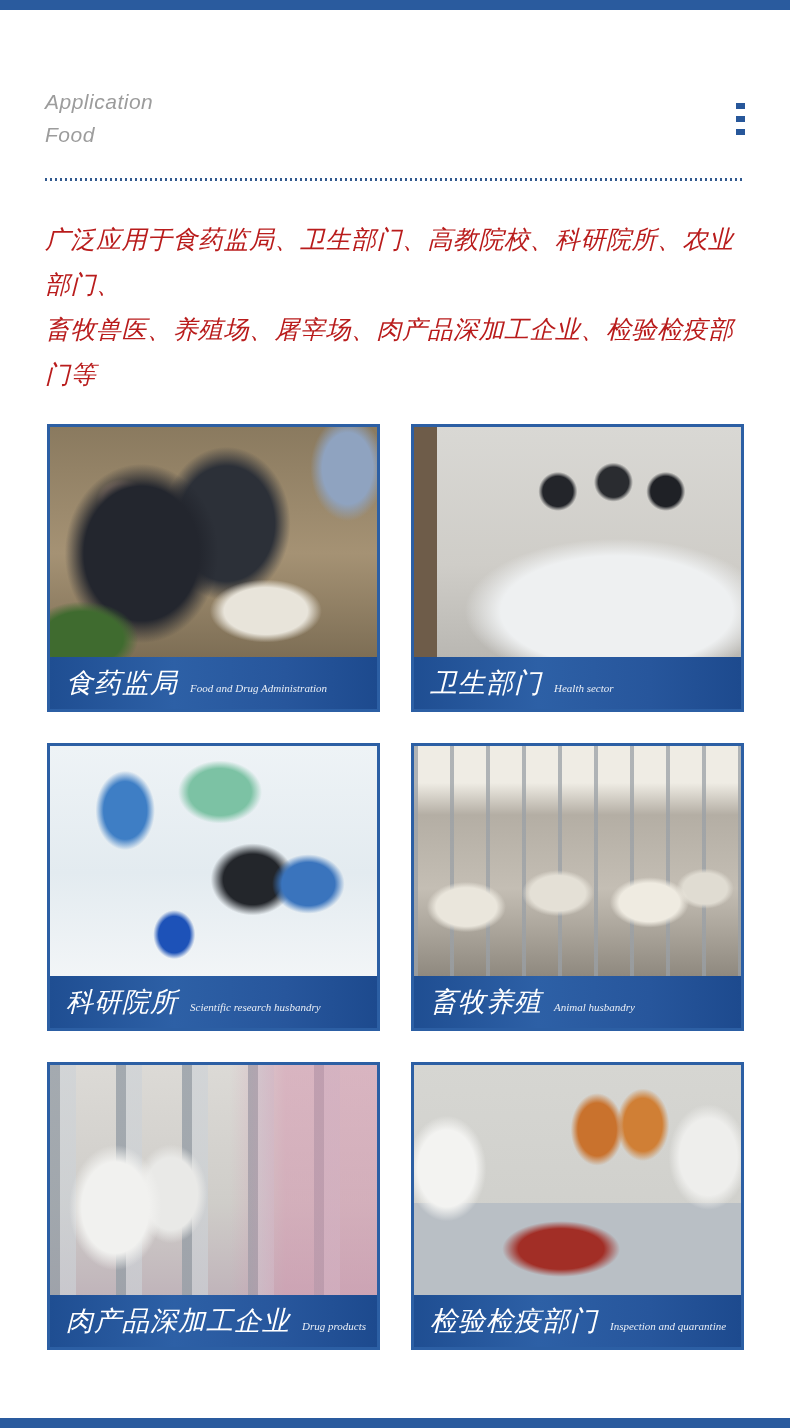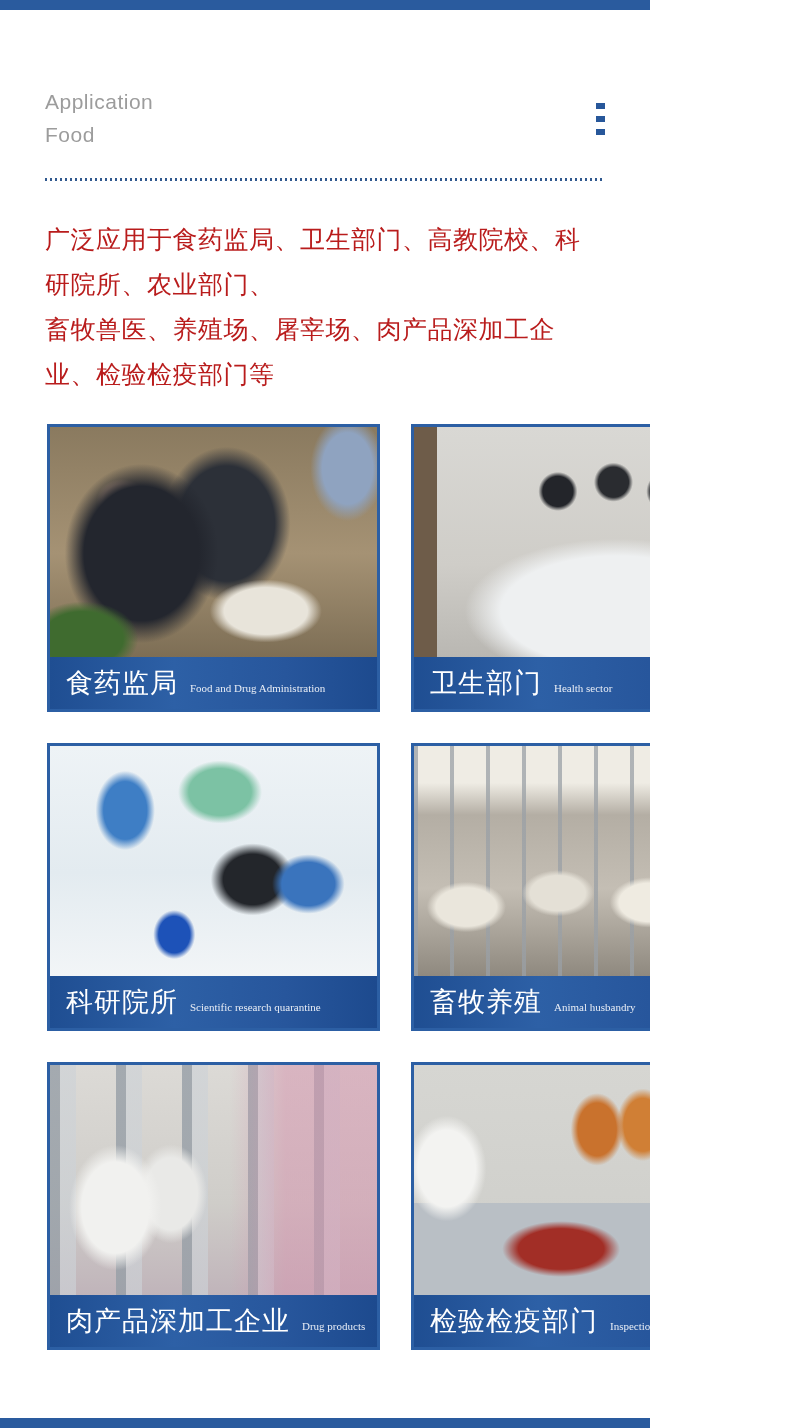--- a/index.html
+++ b/index.html
@@ -1,21 +1,22 @@
 <!DOCTYPE html>
 <html><head>
 <meta charset="utf-8">
 <style>
   html,body{margin:0;padding:0;background:#fff;}
   .page{
     position:relative;
-    width:650px;height:1428px;
+    width:790px;height:1428px;
     background:#ffffff;
     font-family:"Liberation Sans", sans-serif;
     overflow:hidden;
+    font-style:italic;
   }
   .accent-bar{
     position:absolute;left:0;width:790px;height:10px;
     background:#2a5b9e;
   }
   .accent-bar.top{top:0;}
   .accent-bar.bottom{bottom:0;}
 
   .header{position:relative;margin:0 45px;padding-top:85px;}
   .eyebrow{
@@ -187,21 +188,21 @@
       <div class="caption">
         <span class="zh">卫生部门</span>
         <span class="en">Health sector</span>
       </div>
     </div>
 
     <div class="card">
       <div class="photo photo-lab"></div>
       <div class="caption">
         <span class="zh">科研院所</span>
-        <span class="en">Scientific research quarantine</span>
+        <span class="en">Scientific research husbandry</span>
       </div>
     </div>
 
     <div class="card">
       <div class="photo photo-farm"></div>
       <div class="caption">
         <span class="zh">畜牧养殖</span>
         <span class="en">Animal husbandry</span>
       </div>
     </div>

